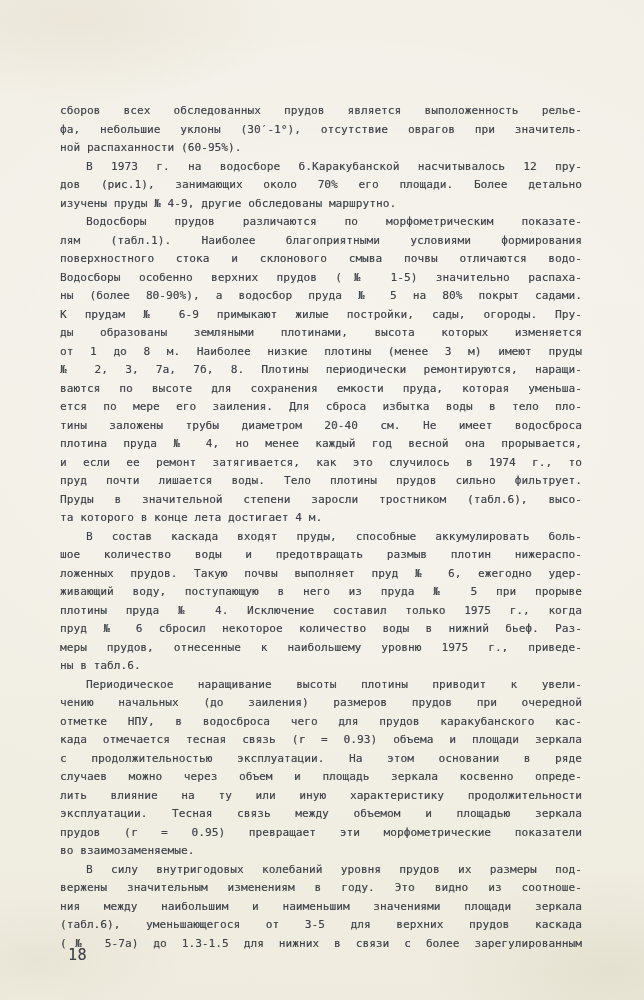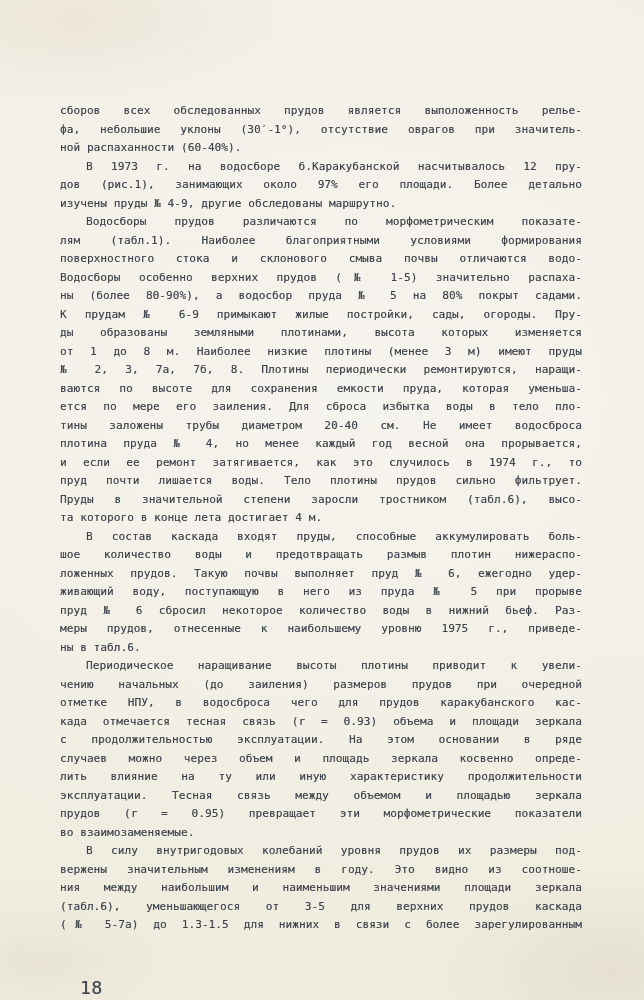--- a/index.html
+++ b/index.html
@@ -44,39 +44,38 @@
   }
   .line.para-end {
     text-align: left;
     text-align-last: left;
   }
   .line.indent {
     text-indent: 26px;
   }
   .page-number {
     position: absolute;
-    left: 80px;
+    left: 68px;
     top: 946px;
     color: #3e434b;
-    font-size: 18px;
+    font-size: 15px;
     letter-spacing: 0.5px;
     text-shadow: 0.3px 0.3px 0.6px rgba(62,67,75,0.45);
-    margin-top: 31px;
   }
 </style>
 </head>
 <body>
 
 <div class="page">
   <div class="text-block" id="text-block">
       <div class="line">сборов всех обследованных прудов является выположенность релье-</div>
       <div class="line">фа, небольшие уклоны (30′-1°), отсутствие оврагов при значитель-</div>
-      <div class="line para-end">ной распаханности (60-40%).</div>
+      <div class="line para-end">ной распаханности (60-95%).</div>
       <div class="line indent">В 1973 г. на водосборе б.Каракубанской насчитывалось 12 пру-</div>
-      <div class="line">дов (рис.1), занимающих около 97% его площади. Более детально</div>
+      <div class="line">дов (рис.1), занимающих около 70% его площади. Более детально</div>
       <div class="line para-end">изучены пруды № 4-9, другие обследованы маршрутно.</div>
       <div class="line indent">Водосборы прудов различаются по морфометрическим показате-</div>
       <div class="line">лям (табл.1). Наиболее благоприятными условиями формирования</div>
       <div class="line">поверхностного стока и склонового смыва почвы отличаются водо-</div>
       <div class="line">Водосборы особенно верхних прудов (№ 1-5) значительно распаха-</div>
       <div class="line">ны (более 80-90%), а водосбор пруда № 5 на 80% покрыт садами.</div>
       <div class="line">К прудам № 6-9 примыкают жилые постройки, сады, огороды. Пру-</div>
       <div class="line">ды образованы земляными плотинами, высота которых изменяется</div>
       <div class="line">от 1 до 8 м. Наиболее низкие плотины (менее 3 м) имеют пруды</div>
       <div class="line">№ 2, 3, 7а, 7б, 8. Плотины периодически ремонтируются, наращи-</div>
@@ -85,20 +84,21 @@
       <div class="line">тины заложены трубы диаметром 20-40 см. Не имеет водосброса</div>
       <div class="line">плотина пруда № 4, но менее каждый год весной она прорывается,</div>
       <div class="line">и если ее ремонт затягивается, как это случилось в 1974 г., то</div>
       <div class="line">пруд почти лишается воды. Тело плотины прудов сильно фильтрует.</div>
       <div class="line">Пруды в значительной степени заросли тростником (табл.6), высо-</div>
       <div class="line para-end">та которого в конце лета достигает 4 м.</div>
       <div class="line indent">В состав каскада входят пруды, способные аккумулировать боль-</div>
       <div class="line">шое количество воды и предотвращать размыв плотин нижераспо-</div>
       <div class="line">ложенных прудов. Такую почвы выполняет пруд № 6, ежегодно удер-</div>
       <div class="line">живающий воду, поступающую в него из пруда № 5 при прорыве</div>
+      <div class="line">плотины пруда № 4. Исключение составил только 1975 г., когда</div>
       <div class="line">пруд № 6 сбросил некоторое количество воды в нижний бьеф. Раз-</div>
       <div class="line">меры прудов, отнесенные к наибольшему уровню 1975 г., приведе-</div>
       <div class="line para-end">ны в табл.6.</div>
       <div class="line indent">Периодическое наращивание высоты плотины приводит к увели-</div>
       <div class="line">чению начальных (до заиления) размеров прудов при очередной</div>
       <div class="line">отметке НПУ, в водосброса чего для прудов каракубанского кас-</div>
       <div class="line">када отмечается тесная связь (r = 0.93) объема и площади зеркала</div>
       <div class="line">с продолжительностью эксплуатации. На этом основании в ряде</div>
       <div class="line">случаев можно через объем и площадь зеркала косвенно опреде-</div>
       <div class="line">лить влияние на ту или иную характеристику продолжительности</div>

